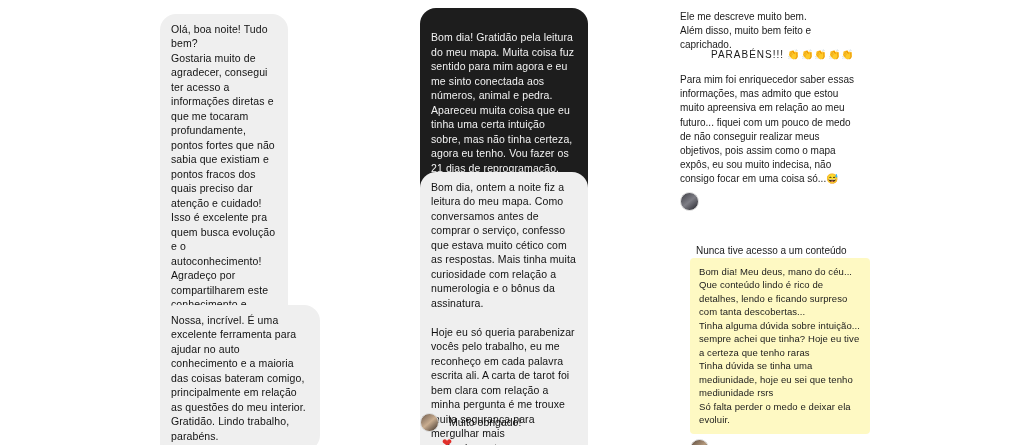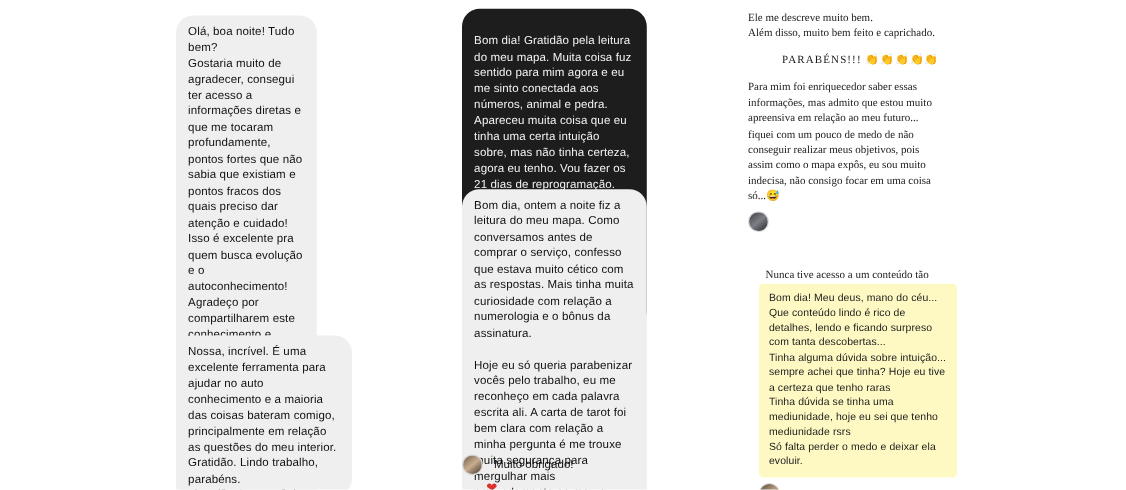--- a/index.html
+++ b/index.html
@@ -100,21 +100,20 @@
   .emoji-row {
     font-size: 11px;
     letter-spacing: 1px;
     padding-left: 31px;
   }
   .small-note {
     font-size: 10px;
     line-height: 1.42;
     color: #1a1a1a;
     white-space: pre-line;
-    font-family: Liberation Serif, serif;
   }
 </style>
 </head>
 <body>
 
 <div class="board">
 
   <div class="col col-1">
 
     <div class="msg" style="top:14px; left:0; width:128px;">

